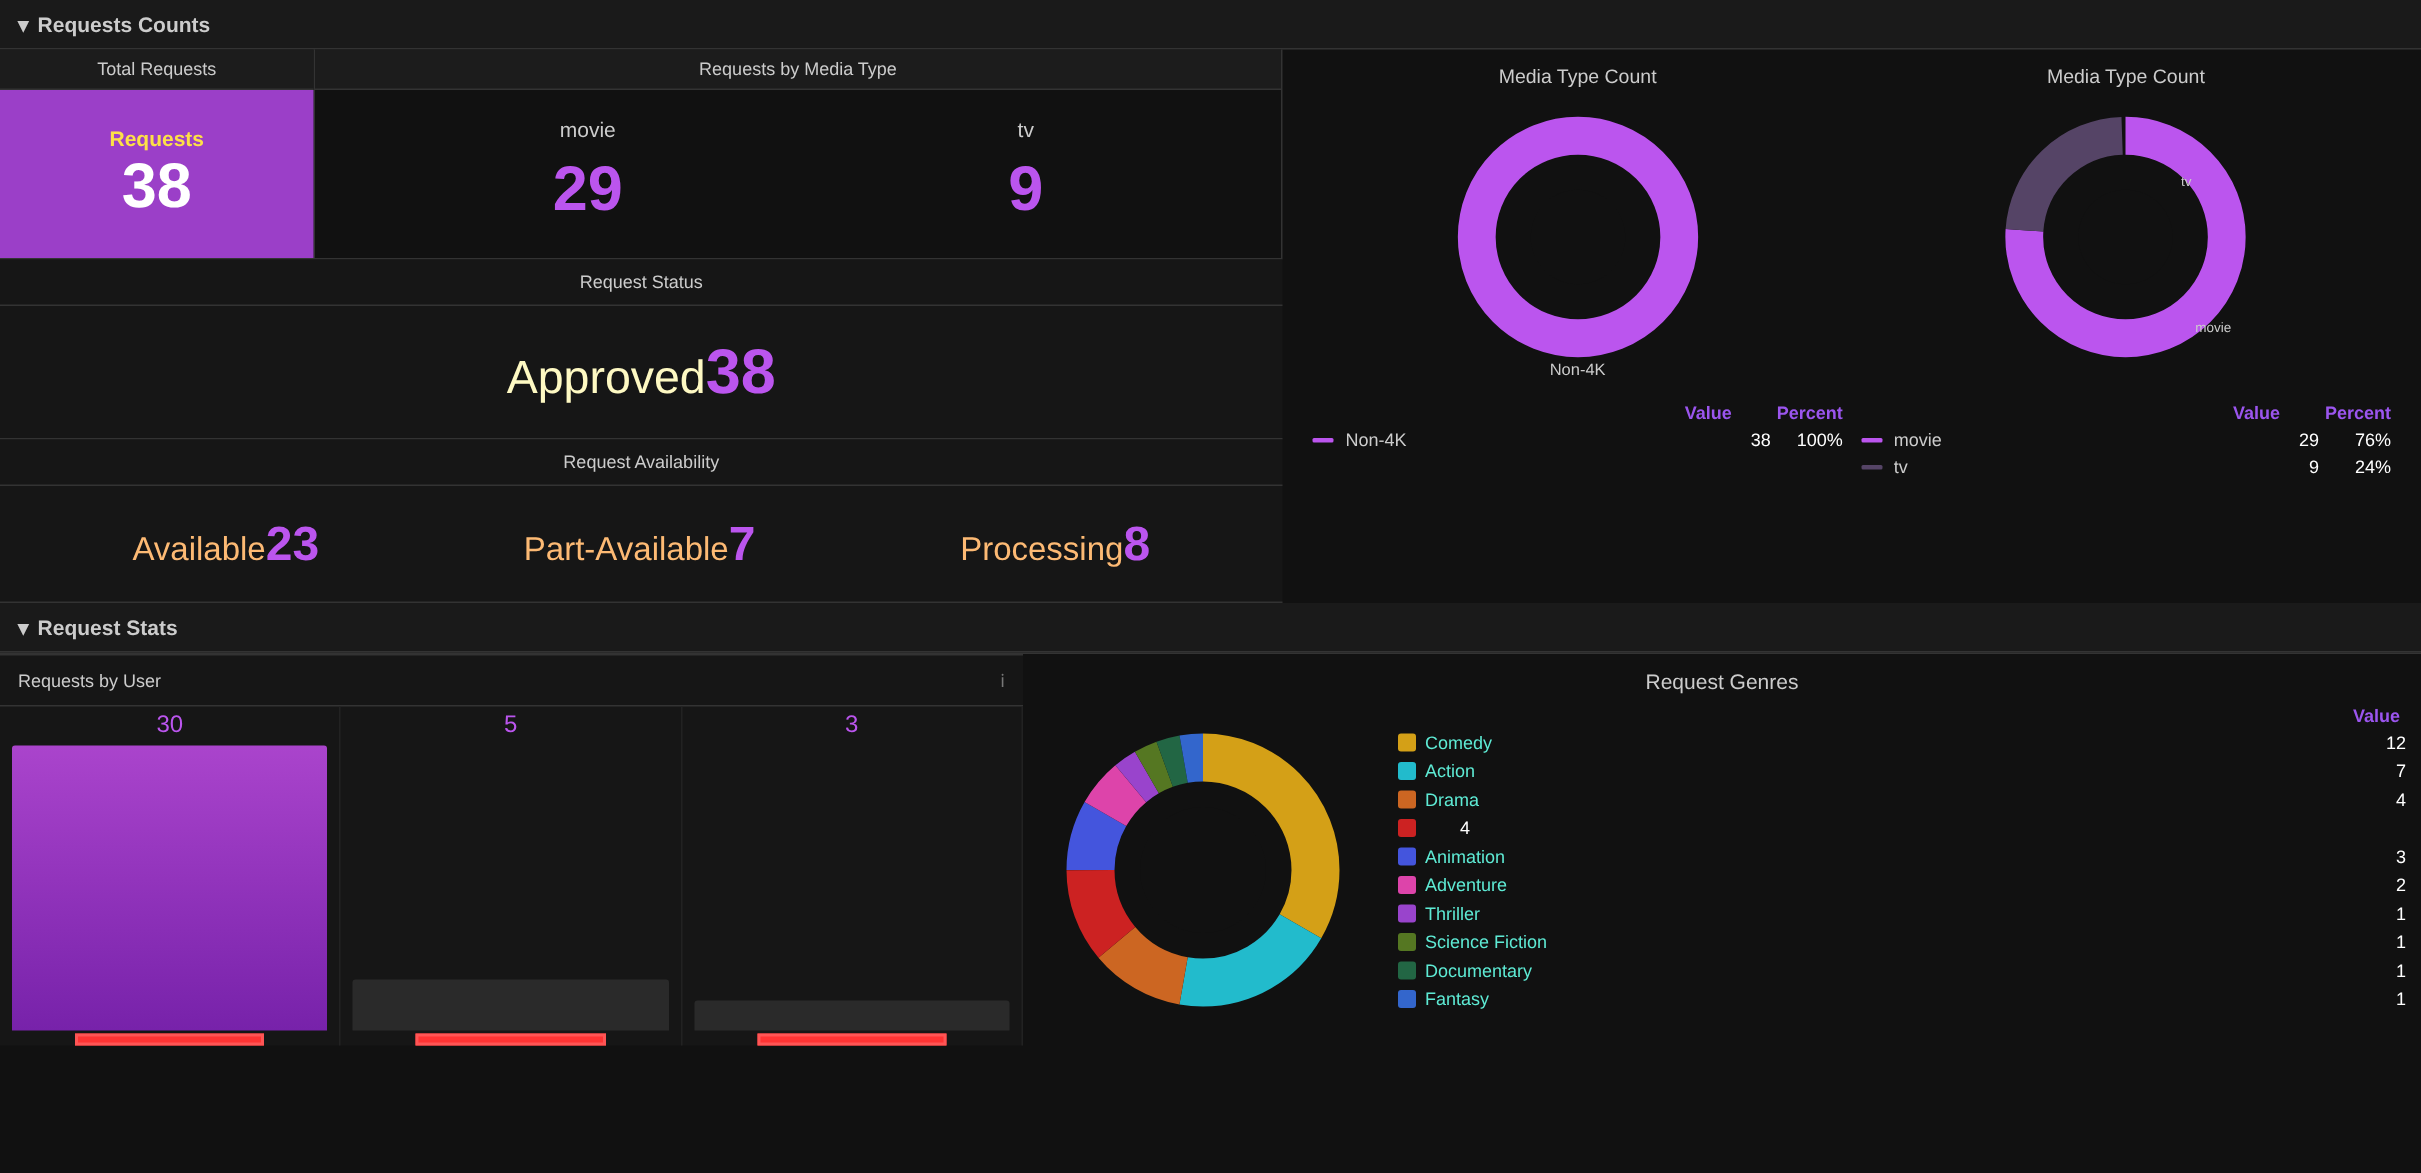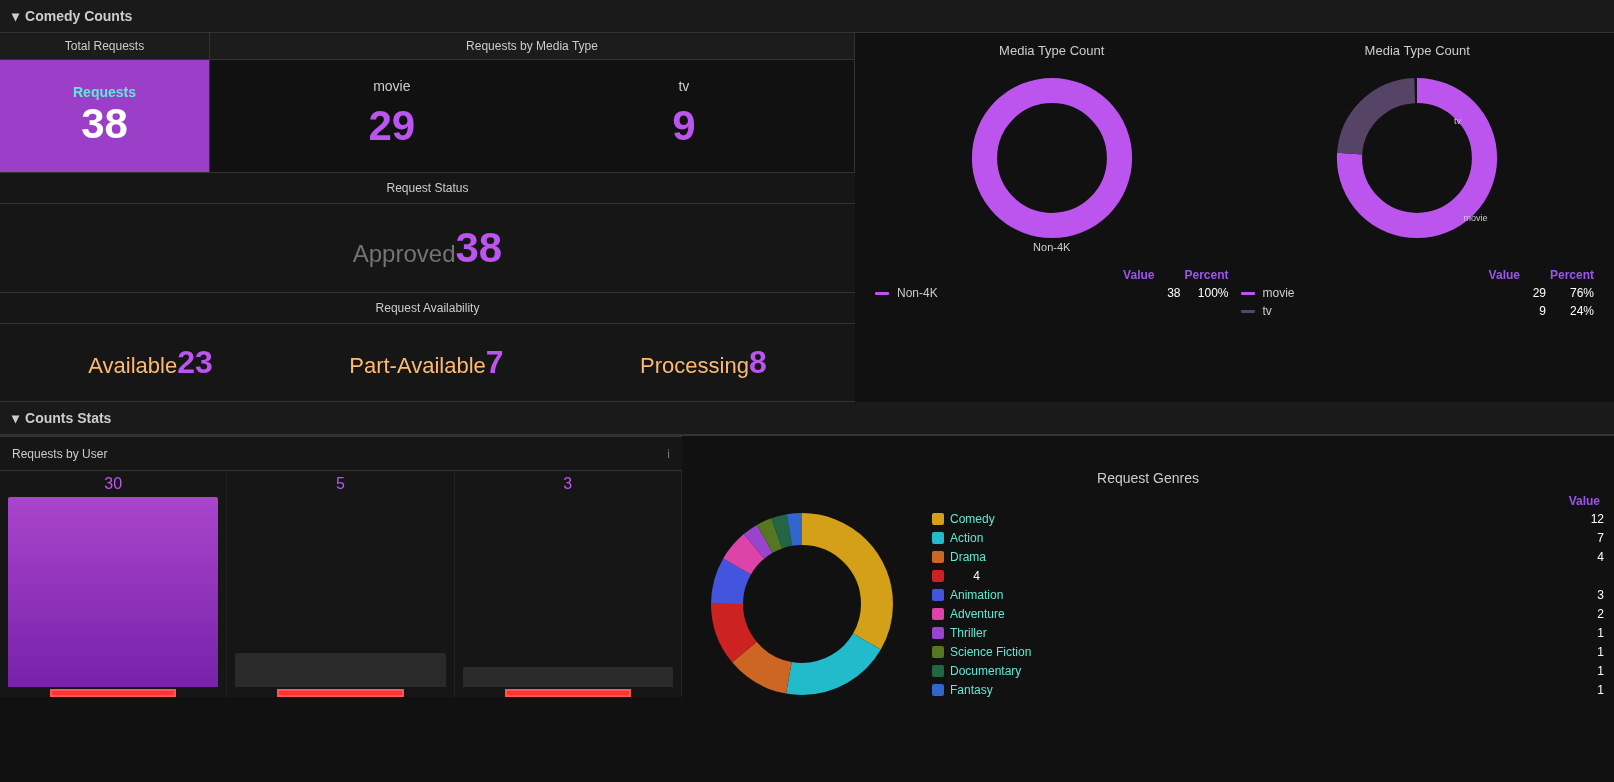--- a/index.html
+++ b/index.html
@@ -69,21 +69,21 @@
       display: flex;
       flex-direction: column;
       align-items: center;
       justify-content: center;
       padding: 20px;
     }
 
     .total-requests-value .label {
       font-size: 14px;
       font-weight: bold;
-      color: #5eead4;
+      color: #fde047;
     }
 
     .total-requests-value .number {
       font-size: 42px;
       font-weight: bold;
       color: #fff;
     }
 
     .media-type-box {
       flex: 1;
@@ -137,22 +137,22 @@
       border-bottom: 1px solid #333;
     }
 
     .request-status-value {
       text-align: center;
       padding: 20px;
       font-size: 28px;
     }
 
     .request-status-value .label {
-      color: #737373;
-      font-size: 24px;
+      color: #fef9c3;
+      font-size: 31px;
     }
 
     .request-status-value .number {
       color: #bb55ee;
       font-size: 42px;
       font-weight: bold;
     }
 
     
     .request-availability-box {
@@ -288,21 +288,20 @@
       width: 682px;
       flex-shrink: 0;
     }
 
     .bottom-right {
       flex: 1;
       display: flex;
       flex-direction: column;
       align-items: center;
       padding: 10px;
-      margin-top: 24px;
     }
 
     
     .requests-by-user {
       padding: 0;
       background: #161616;
     }
 
     .rbu-header {
       display: flex;
@@ -419,21 +418,21 @@
     .tv-label-inner {
       font-size: 10px;
       fill: #ccc;
     }
   </style>
 </head>
 <body>
 
 <div class="section-header">
   <span>▾</span>
-  <span>Comedy Counts</span>
+  <span>Requests Counts</span>
 </div>
 
 <div class="top-section">
 
   <div class="left-panel">
 
     <div class="top-row">
 
       <div class="total-requests-box">
         <div class="total-requests-header">Total Requests</div>
@@ -539,21 +538,21 @@
             <span class="legend-percent">24%</span>
           </div>
         </div>
       </div>
     </div>
   </div>
 </div>
 
 <div class="section-header">
   <span>▾</span>
-  <span>Counts Stats</span>
+  <span>Request Stats</span>
 </div>
 
 <div class="bottom-section">
 
   <div class="bottom-left">
     <div class="requests-by-user">
       <div class="rbu-header">
         <span>Requests by User</span>
         <span style="color:#777; cursor:pointer;">ℹ</span>
       </div>

